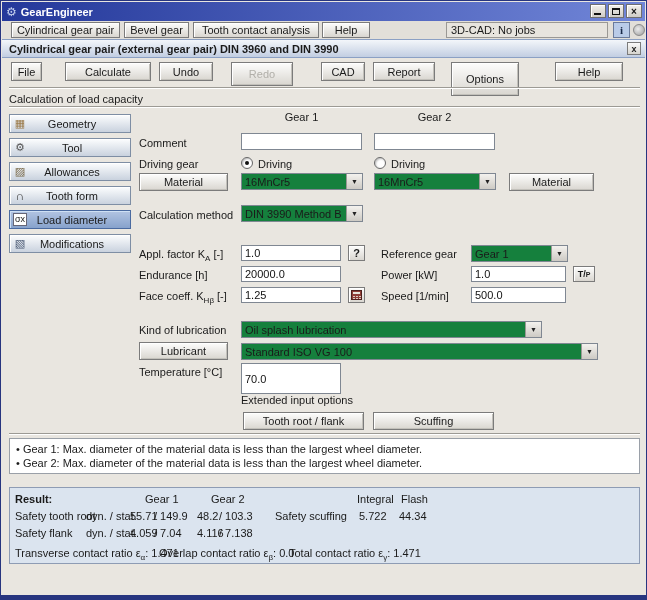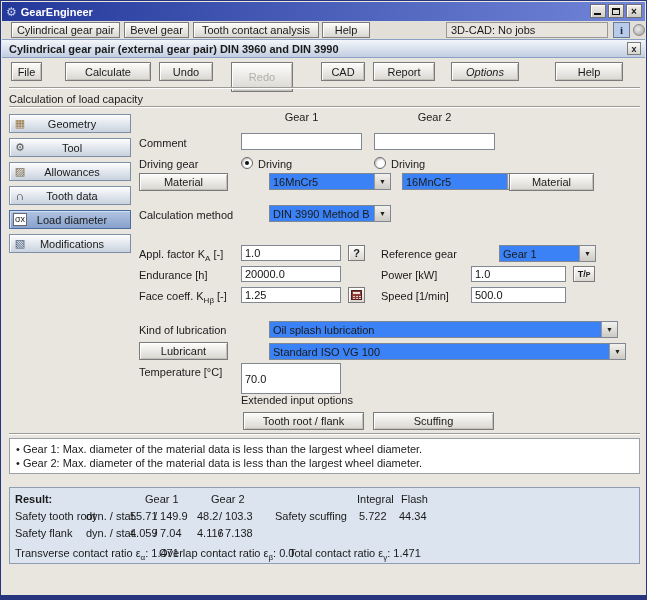--- a/index.html
+++ b/index.html
@@ -40,21 +40,21 @@
   .ift-close{position:absolute;right:4px;top:2px;width:14px;height:13px;
     background:linear-gradient(#fafafa,#d6d4ce);border:1px solid #7b7b7b;
     display:flex;align-items:center;justify-content:center;font-size:9px;font-weight:bold;color:#222;}
   
   .pbtn{position:absolute;background:linear-gradient(#fdfdfc,#d9d6d0);border:1px solid #7b7b7b;
     box-shadow:inset 1px 1px 0 #fff,inset -1px -1px 0 #c2c0ba;
     display:flex;align-items:center;justify-content:center;cursor:default;}
   .pbtn.disabled{color:#b1afa9;}
   .fld{position:absolute;border:1px solid #7f8792;background:#fff;font:11px "Liberation Sans",sans-serif;
     padding:0 3px;color:#111;outline:none;}
-  .combo{position:absolute;height:17px;border:1px solid #7f8792;background:#3b82f6;display:flex;align-items:center;margin-left:28px;}
+  .combo{position:absolute;height:17px;border:1px solid #7f8792;background:#15803d;display:flex;align-items:center;}
   .combo-val{flex:1;padding-left:3px;overflow:hidden;white-space:nowrap;}
   .combo-arrow{width:16px;height:100%;background:linear-gradient(#f4f2ee,#cdcac4);
     border-left:1px solid #9a9894;display:flex;align-items:center;justify-content:center;}
   .combo-arrow i{font-style:normal;font-size:7px;color:#222;line-height:1;}
   .lbl{position:absolute;white-space:nowrap;}
   .etch{position:absolute;height:2px;border-top:1px solid #9c9a94;border-bottom:1px solid #ffffff;}
   sub{font-size:8px;}
   
   .nav{position:absolute;left:8px;width:122px;height:19px;
     background:linear-gradient(#fcfdfe,#c9d2de);border:1px solid #7e8ea4;
@@ -120,45 +120,45 @@
   </div>
 
   <div class="ift">
     <span class="ift-text">Cylindrical gear pair (external gear pair) DIN 3960 and DIN 3990</span>
     <span class="ift-close">x</span>
   </div>
 
   <div class="pbtn" style="left:10px;top:61px;width:31px;height:19px;">File</div>
   <div class="pbtn" style="left:64px;top:61px;width:86px;height:19px;">Calculate</div>
   <div class="pbtn" style="left:158px;top:61px;width:54px;height:19px;">Undo</div>
-  <div class="pbtn disabled" style="left:230px;top:61px;width:62px;height:30px;">Redo</div>
+  <div class="pbtn disabled" style="left:230px;top:61px;width:62px;height:24px;">Redo</div>
   <div class="pbtn" style="left:320px;top:61px;width:44px;height:19px;">CAD</div>
   <div class="pbtn" style="left:372px;top:61px;width:62px;height:19px;">Report</div>
-  <div class="pbtn" style="left:450px;top:61px;width:68px;height:19px;font-style:italic;">Options</div>
+  <div class="pbtn" style="left:450px;top:61px;width:68px;height:34px;">Options</div>
   <div class="pbtn" style="left:554px;top:61px;width:68px;height:19px;">Help</div>
 
   <div class="etch" style="left:8px;top:86px;width:631px;"></div>
   <div class="lbl" style="left:8px;top:92px;">Calculation of load capacity</div>
   <div class="etch" style="left:8px;top:105px;width:631px;"></div>
 
   <div class="nav" style="top:113px;">
     <span class="nav-ico" style="color:#9a7a4a;">▦</span>
     <span class="nav-lbl">Geometry</span>
   </div>
   <div class="nav" style="top:137px;">
     <span class="nav-ico" style="color:#555;">⚙</span>
     <span class="nav-lbl">Tool</span>
   </div>
   <div class="nav" style="top:161px;">
     <span class="nav-ico" style="color:#7a6a4a;">▨</span>
     <span class="nav-lbl">Allowances</span>
   </div>
   <div class="nav" style="top:185px;">
     <span class="nav-ico" style="color:#333;font-weight:bold;font-size:12px;">∩</span>
-    <span class="nav-lbl">Tooth data</span>
+    <span class="nav-lbl">Tooth form</span>
   </div>
   <div class="nav selected" style="top:209px;">
     <span class="nav-ico"><span class="sigma-chip">σx</span></span>
     <span class="nav-lbl">Load diameter</span>
   </div>
   <div class="nav" style="top:233px;">
     <span class="nav-ico" style="color:#4a5a74;">▧</span>
     <span class="nav-lbl">Modifications</span>
   </div>
 
@@ -220,21 +220,21 @@
 
   <div class="lbl" style="left:138px;top:289px;"><span>Face coeff. K</span><sub>Hβ</sub><span> [-]</span></div>
   <input class="fld" style="left: 240px; top: 286px; width: 100px; height: 16px;" value="1.25">
   <div class="sq-btn" style="left:347px;top:286px;">
       <span class="calc-ico"></span>
     </div>
   <div class="lbl" style="left:380px;top:289px;">Speed [1/min]</div>
   <input class="fld" style="left: 470px; top: 286px; width: 95px; height: 16px;" value="500.0">
 
   <div class="lbl" style="left:138px;top:323px;">Kind of lubrication</div>
-  <div class="combo" style="left:240px;top:320px;width:349px;">
+  <div class="combo" style="left:240px;top:320px;width:301px;">
     <span class="combo-val">Oil splash lubrication</span>
     <span class="combo-arrow">
         <i>▼</i>
       </span>
   </div>
   <div class="pbtn" style="left:138px;top:341px;width:89px;height:18px;">Lubricant</div>
   <div class="combo" style="left:240px;top:342px;width:357px;">
     <span class="combo-val">Standard ISO VG 100</span>
     <span class="combo-arrow">
         <i>▼</i>

